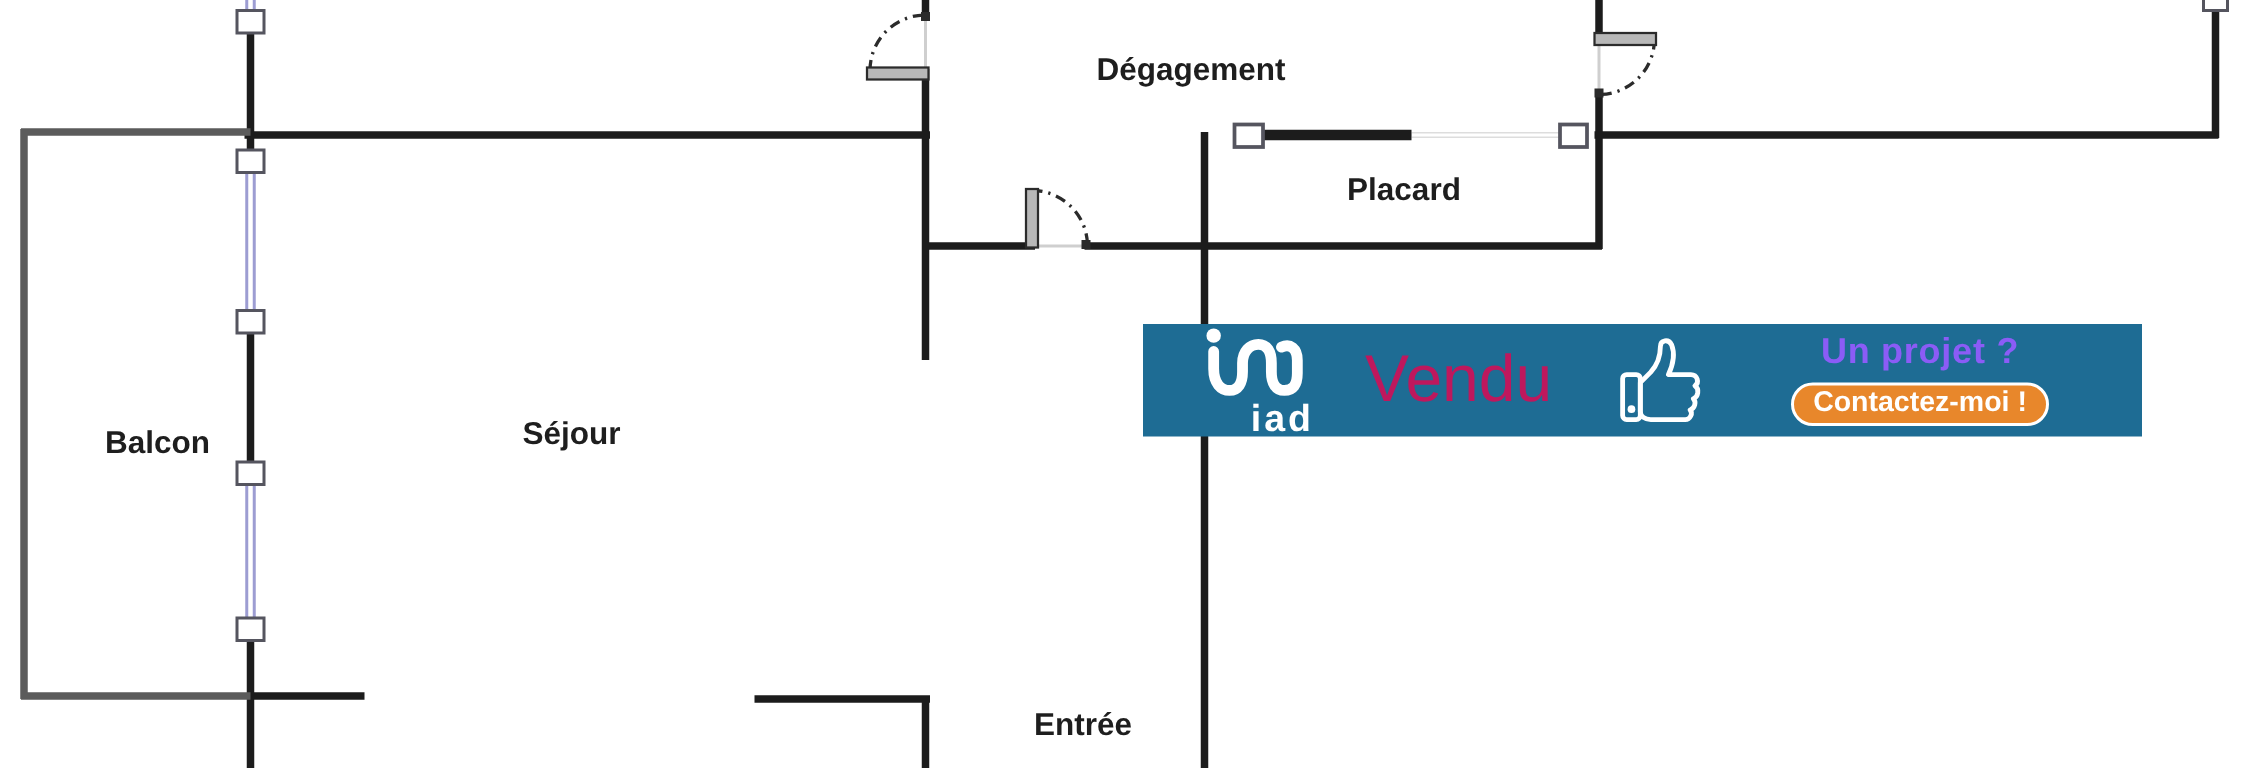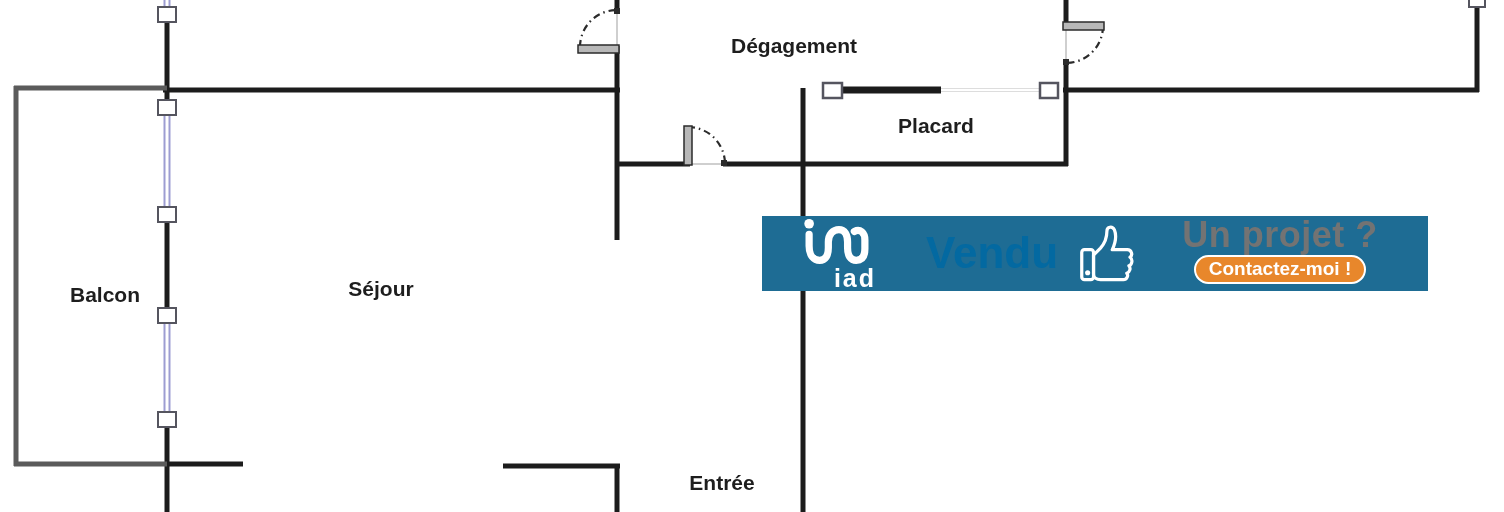--- a/index.html
+++ b/index.html
@@ -3,24 +3,24 @@
 <meta charset="utf-8">
 <style>
   html,body{margin:0;padding:0;background:#ffffff;}
   #stage{position:relative;width:1504px;height:512px;background:#ffffff;overflow:hidden;
          font-family:"Liberation Sans",sans-serif;}
   #plan-svg{position:absolute;left:0;top:0;}
   .banner{position:absolute;left:762px;top:216px;width:666px;height:75px;}
   .banner-inner{position:absolute;inset:0;}
   .iad-logo{position:absolute;left:30px;top:2px;width:84px;height:72px;text-align:right;}
   .iad-text{color:#ffffff;font-weight:700;font-size:25px;line-height:20px;letter-spacing:2px;margin-top:-4px;}
-  .vendu{position:absolute;left:164px;top:14px;color:#0369a1;font-weight:700;font-size:44px;line-height:46px;}
+  .vendu{position:absolute;left:148px;top:14px;color:#be185d;font-weight:400;font-size:44px;line-height:46px;}
   .thumb-wrap{position:absolute;left:316px;top:8px;width:60px;height:60px;}
   .cta-block{position:absolute;left:412px;top:1px;width:212px;text-align:center;}
-  .un-projet{color:#737373;font-weight:700;font-size:36px;line-height:36px;letter-spacing:0.5px;}
+  .un-projet{color:#8b5cf6;font-weight:700;font-size:24px;line-height:36px;letter-spacing:0.5px;}
   .cta-pill{display:inline-block;margin-top:2px;border:2px solid #ffffff;border-radius:16px;
             padding:1px 13px 2px 13px;font-weight:700;font-size:19px;color:#ffffff;cursor:pointer;}
 </style>
 </head>
 <body>
 
 <div id="stage">
 
   <svg id="plan-svg" width="1504" height="512" viewBox="0 0 1504 512">
       <line x1="163" y1="90" x2="620" y2="90" stroke="#1c1c1c" stroke-width="5"></line>

